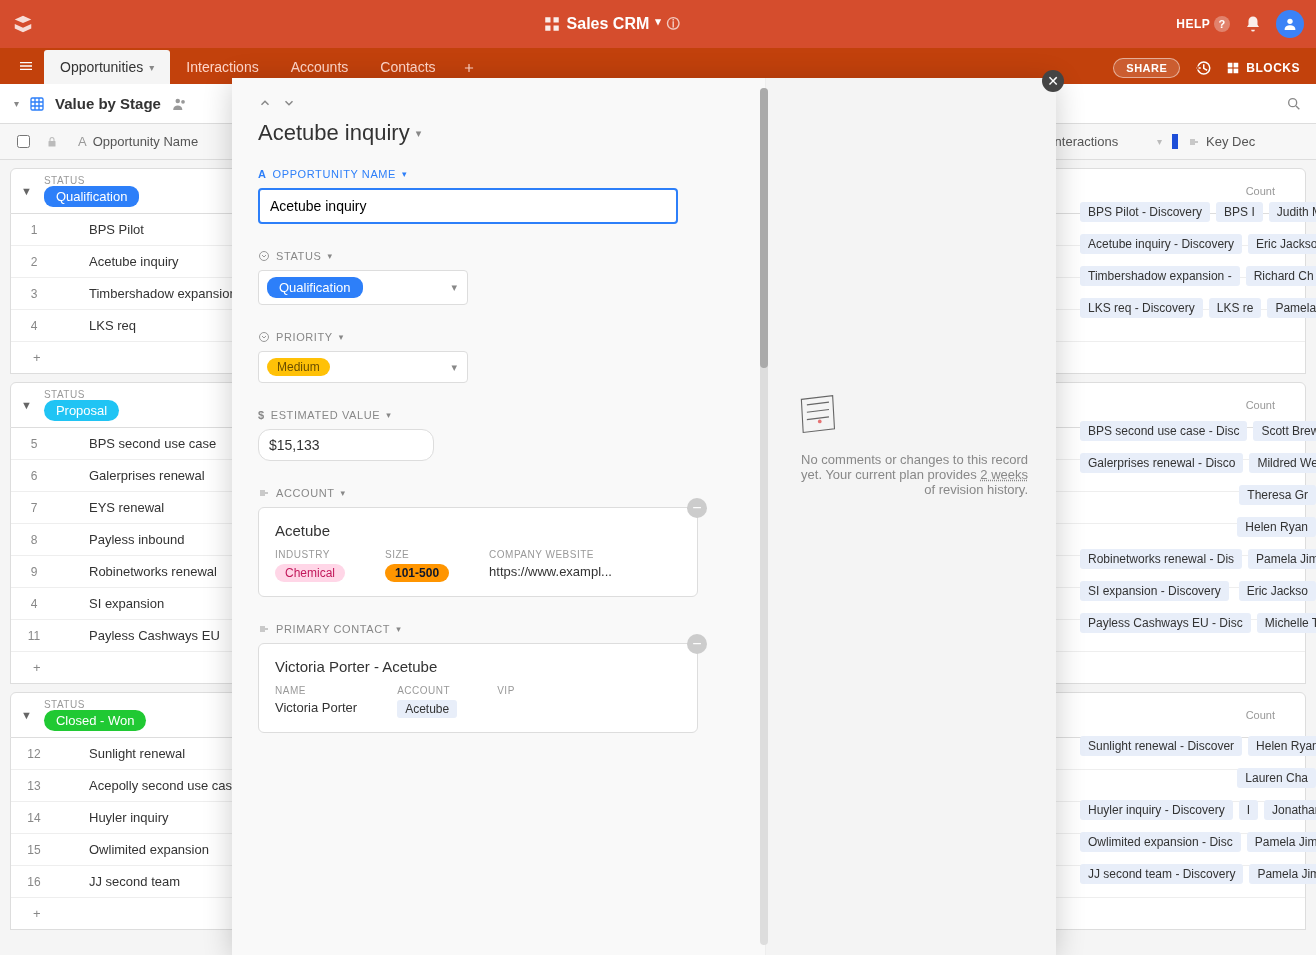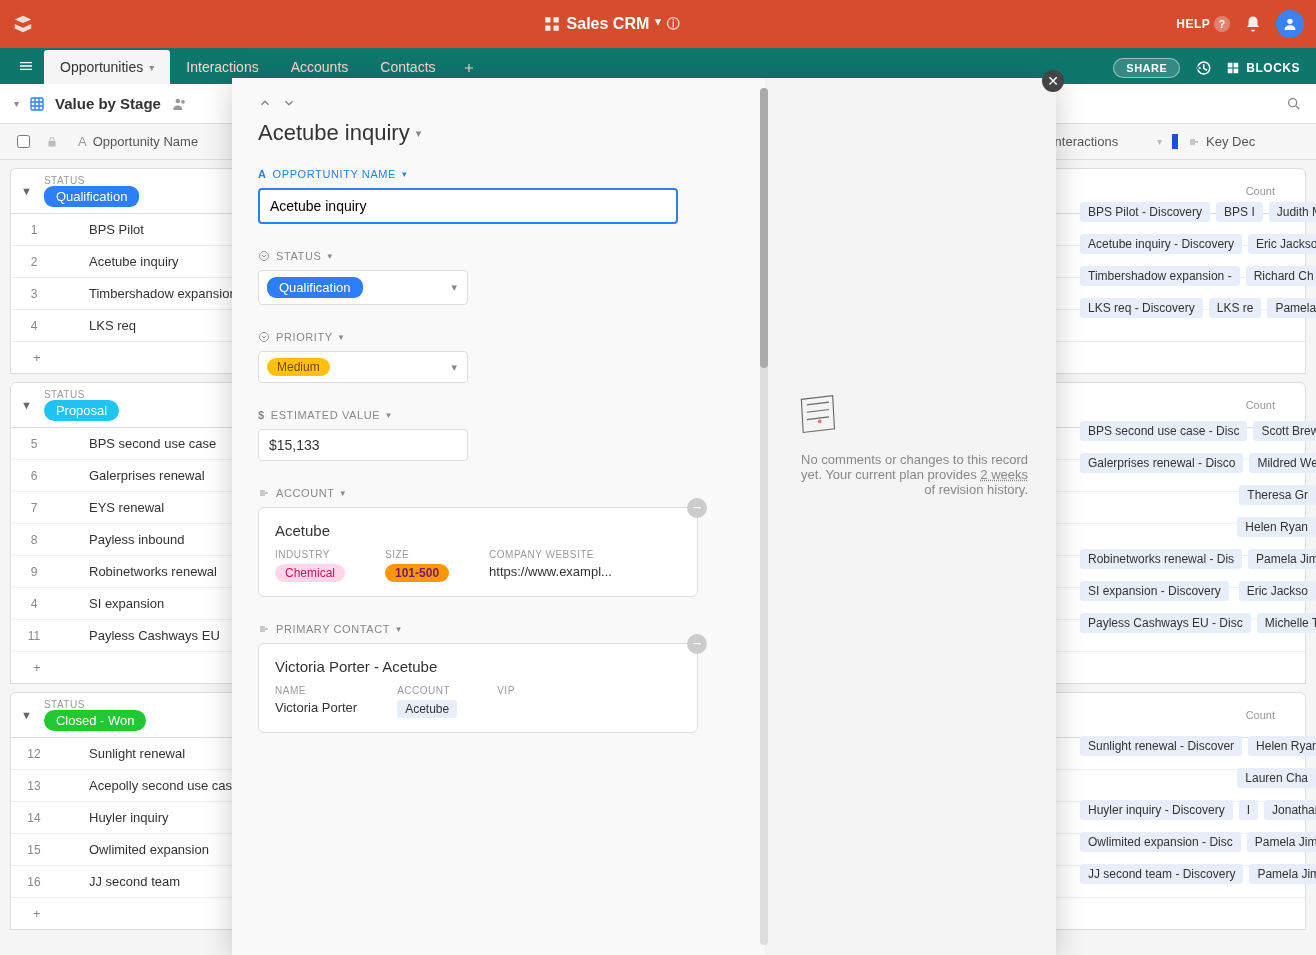--- a/index.html
+++ b/index.html
@@ -6,21 +6,21 @@
 body { font-family: -apple-system, BlinkMacSystemFont, "Segoe UI", Helvetica, Arial, sans-serif; font-size: 13px; color: #333; background: #f5f5f5; overflow: hidden; }
 
 .topbar { background: #d54d2d; height: 48px; display: flex; align-items: center; padding: 0 12px; color: #fff; }
 .topbar .logo { width: 22px; height: 22px; margin-right: 12px; opacity: 0.9; }
 .topbar .center { flex: 1; text-align: center; display: flex; justify-content: center; align-items: flex-start; gap: 6px; font-size: 16px; font-weight: 600; }
 .topbar .right { display: flex; align-items: center; gap: 14px; }
 .topbar .help { font-size: 12px; font-weight: 600; letter-spacing: 0.5px; }
 .topbar .avatar { width: 28px; height: 28px; border-radius: 50%; background: #3b82f6; display:flex; align-items:center; justify-content:center;}
 .topbar .icon { opacity: 0.9; }
 
-.tabbar { background: #0f766e; height: 36px; display: flex; align-items: flex-end; padding: 0 8px; color: #ffd6c9; gap: 0; }
+.tabbar { background: #c2410c; height: 36px; display: flex; align-items: flex-end; padding: 0 8px; color: #ffd6c9; gap: 0; }
 .menu-icon { padding: 0 10px; align-self: center; }
 .tab { padding: 9px 16px; font-size: 14px; cursor: pointer; display:flex; align-items:center; gap:6px; border-top-left-radius:3px; border-top-right-radius:3px;}
 .tab.active { background: #f5f5f5; color: #333; font-weight: 500; }
 .tab.inactive { color: #ffd6c9; }
 .tabbar .right { margin-left: auto; display: flex; align-items: center; gap: 14px; padding-right:8px; padding-bottom:6px;}
 .share-btn { background: rgba(255,255,255,0.15); border:1px solid rgba(255,255,255,0.5); color: #fff; font-size: 11px; font-weight: 700; padding: 3px 12px; border-radius: 12px; letter-spacing: 0.5px; }
 .blocks-btn { display:flex; align-items:center; gap:6px; color:#fff; font-size:12px; font-weight:700; letter-spacing:0.5px; }
 
 .viewbar { background: #fff; height: 40px; border-bottom: 1px solid #ddd; display: flex; align-items: center; padding: 0 14px; gap: 10px; }
 .view-name { font-size: 15px; font-weight: 600; color: #333; }
@@ -34,21 +34,21 @@
 .col-key { flex:1; display:flex; align-items:center; gap:6px; border-left:6px solid #1d4ed8; padding-left:10px;}
 
 .table-area { position: absolute; top: 160px; left: 0; right: 0; bottom: 0; overflow: hidden; }
 .group-header { background: #fff; border: 1px solid #ddd; border-radius: 6px 6px 0 0; margin: 8px 10px 0; padding: 6px 10px; display: flex; align-items: center; gap: 12px; }
 .group-header .status-label { font-size: 10px; color: #999; letter-spacing: 0.5px; font-weight:500; }
 .pill { display: inline-block; padding: 3px 12px; border-radius: 12px; font-size: 13px; color: #fff; }
 .pill.qualification { background: #2d7ff9; border-radius: 9px; }
 .pill.proposal { background: #20c4f4; }
 .pill.closed-won { background: #20c933; }
 .pill.medium { background: #ffc107; color: #6b4e00; padding:2px 10px; font-size:12px; }
-.pill.size101 { background: #ff9500; color:#701a75; padding:2px 10px; font-size:12px; font-weight:600;}
+.pill.size101 { background: #ff9500; color:#0f172a; padding:2px 10px; font-size:12px; font-weight:600;}
 .pill.industry { background: #ffd6e7; color: #c2185b; padding:2px 10px; font-size:12px;}
 .group-header .count-label { margin-left: auto; font-size: 11px; color: #999; margin-right: 20px;}
 
 .group-rows { margin: 0 10px; border-left:1px solid #ddd; border-right:1px solid #ddd; background:#fff;}
 .row { display: flex; align-items: center; height: 32px; border-bottom: 1px solid #eee; font-size: 13px; }
 .row .num { width: 46px; text-align: center; color: #888; font-size: 12px; }
 .row .name { padding-left: 32px; }
 .add-row { color: #888; padding: 6px 14px; border-bottom:1px solid #ddd;}
 
 .right-cols { position: absolute; top: 152px; right: 0; width: 240px; bottom:0; pointer-events:none; }
@@ -62,21 +62,21 @@
 .close-btn { position: absolute; top: -8px; right: -8px; width: 22px; height: 22px; background: #444; color: #fff; border-radius: 50%; display:flex; align-items:center; justify-content:center; font-size:14px; }
 .modal-left { flex: 1; padding: 18px 26px; overflow-y: auto; border-right:1px solid #eee; background:#f9f9f9;}
 .modal-right { width: 290px; background: #f4f4f4; padding: 14px 18px; }
 .modal-nav { display:flex; gap:10px; color:#888; margin-bottom:10px;}
 .record-title { font-size: 22px; font-weight: 500; margin-bottom: 22px; display:flex; align-items:center; gap:6px;}
 .field { margin-bottom: 26px; }
 .field-label { font-size: 11px; color: #888; letter-spacing: 0.6px; font-weight: 500; margin-bottom: 8px; display:flex; align-items:center; gap:6px;}
 .field-input { width: 420px; padding: 8px 10px; border: 2px solid #2d7ff9; border-radius: 4px; font-size: 14px; background:#fff;}
 .field-select { width: 210px; border: 1px solid #ddd; border-radius: 4px; padding: 6px 8px; background:#fff; display:flex; align-items:center; position:relative;}
 .field-select::after { content:"▾"; position:absolute; right:10px; color:#888; font-size:11px;}
-.field-box { width: 210px; border: 1px solid #ddd; border-radius: 4px; padding: 7px 10px; background:#fff; font-size:14px;}
+.field-box { width: 176px; border: 1px solid #ddd; border-radius: 12px; padding: 7px 10px; background:#fff; font-size:14px;}
 .card { border: 1px solid #ddd; border-radius: 6px; padding: 14px 16px; background:#fff; position:relative; width: 440px;}
 .card-title { font-size: 15px; font-weight: 500; margin-bottom: 10px; }
 .card-cols { display: flex; gap: 40px; }
 .card-col-label { font-size: 10px; color:#999; letter-spacing:0.5px; margin-bottom:4px;}
 .card-remove { position:absolute; top:-10px; right:-10px; width:20px; height:20px; border-radius:50%; background:#ccc; color:#fff; display:flex; align-items:center; justify-content:center; font-size:16px; line-height:1;}
 .activity-title { font-size: 11px; color:#888; letter-spacing:0.8px; font-weight:500;}
 .activity-icons { float:right; display:flex; gap:12px; color:#888;}
 .activity-empty { text-align:right; color:#888; margin-top:300px; font-size:13px; padding: 0 10px;}
 .activity-empty .revlink { text-decoration: underline dotted; }
 .scrollbar { position:absolute; right: 288px; top: 10px; bottom: 10px; width: 8px; background: #ddd; border-radius: 4px; }

